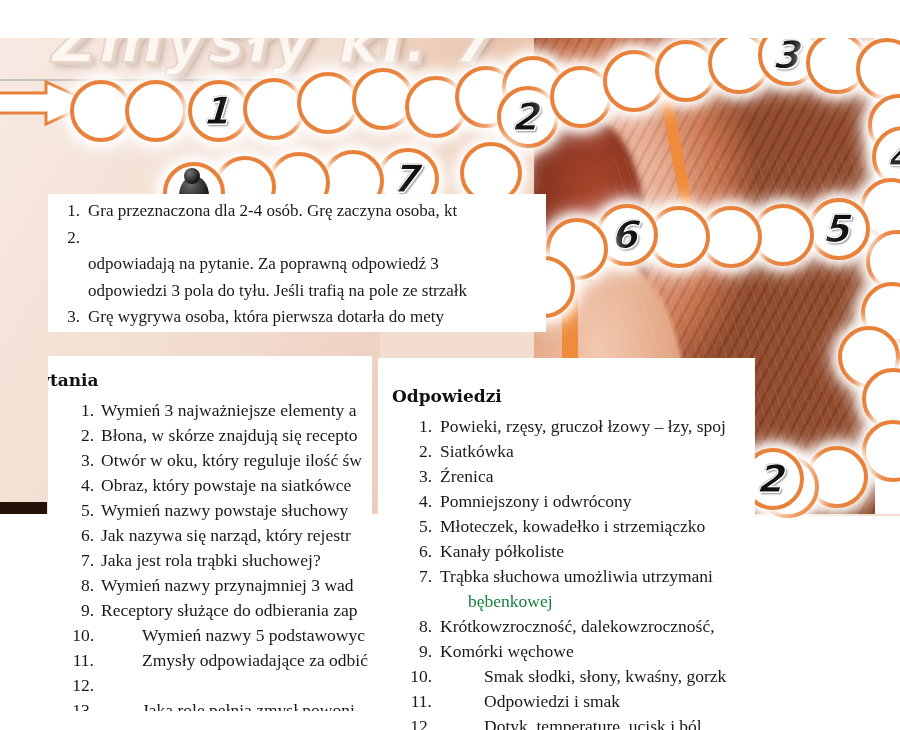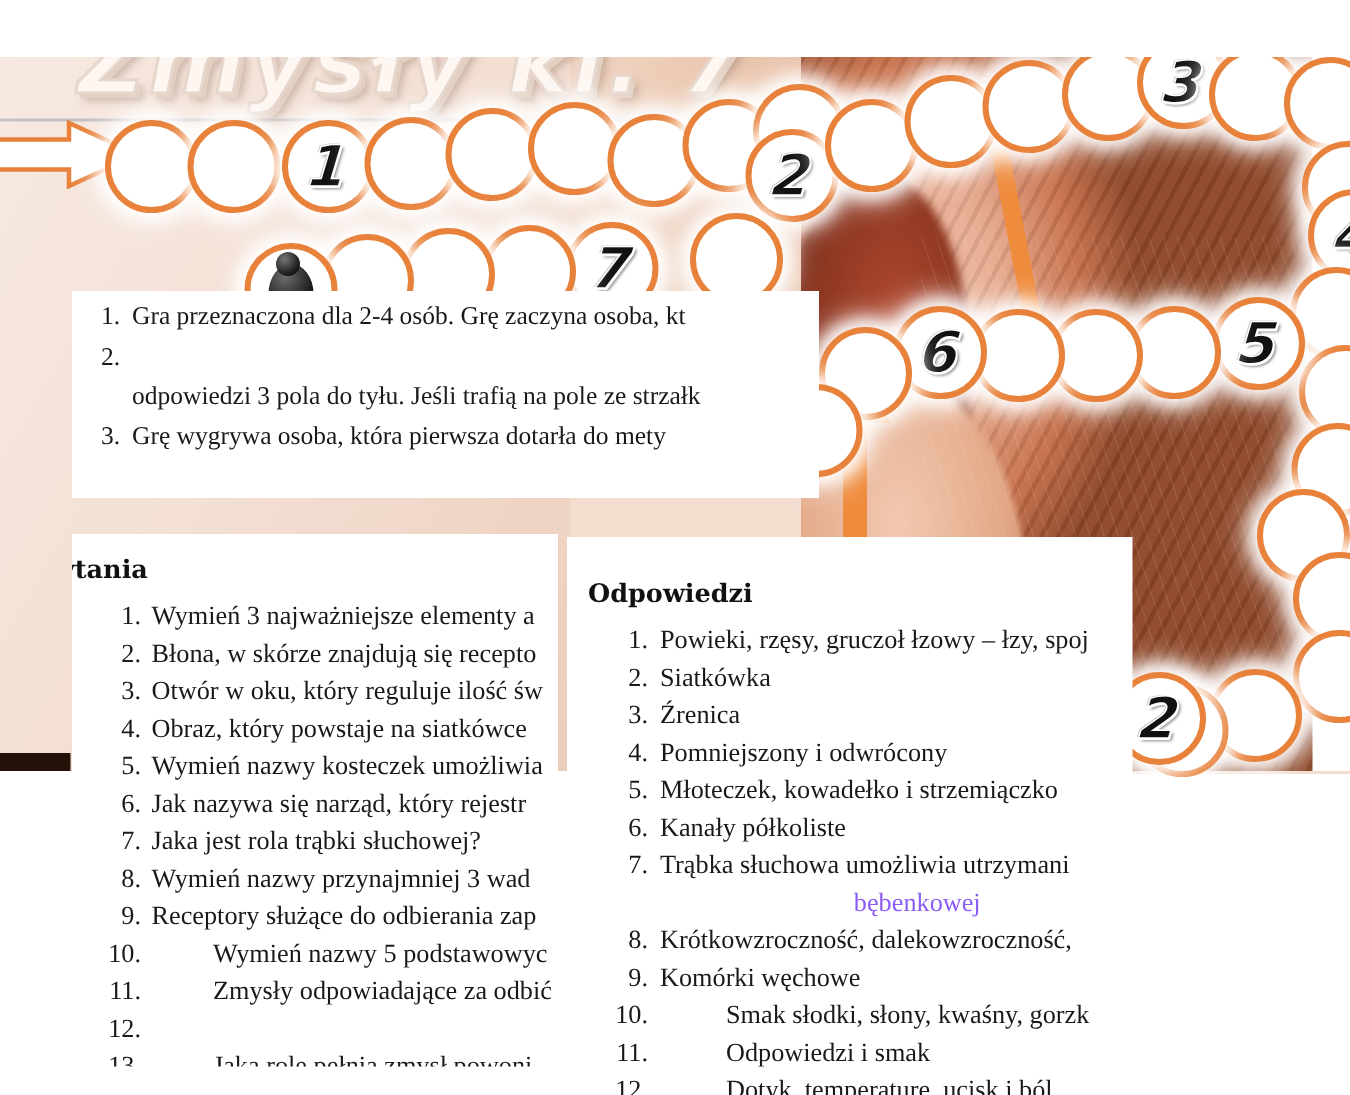--- a/index.html
+++ b/index.html
@@ -126,21 +126,21 @@
 
   
   .questions ol.numlist{margin-left:12px;}
   .questions ol.numlist li .mk{width:34px;margin-right:7px;}
   .questions ol.numlist li.wide .mk{width:34px;margin-right:48px;}
 
   
   .answers ol.numlist{margin-left:26px;}
   .answers ol.numlist li .mk{width:28px;margin-right:8px;}
   .answers ol.numlist li.wide .mk{width:28px;margin-right:52px;}
-  .answers .cont{margin-left:64px;font-size:17.5px;line-height:25px;color:#8b5cf6;text-align:center;}
+  .answers .cont{margin-left:64px;font-size:17.5px;line-height:25px;color:#15803d;}
 
   
   .big-title{
     position:absolute;left:52px;top:-34px;
     font-family:"DejaVu Sans", sans-serif;
     font-weight:700;font-style:italic;
     font-size:62px;letter-spacing:2px;
     color:#fdf6f1;
     -webkit-text-stroke:2px #e6d6cb;
     text-shadow:3px 3px 0 #e2cfc2, 5px 5px 6px rgba(120,90,70,.35);
@@ -253,20 +253,21 @@
 
   <div class="panel rules">
     <ol class="numlist">
       <li>
         <span class="mk">1.</span>
         <span class="tx">Gra przeznaczona dla 2-4 osób. Grę zaczyna osoba, kt</span>
       </li>
       <li>
         <span class="mk">2.</span>
       </li>
+      <div class="cont">odpowiadają  na  pytanie.  Za  poprawną  odpowiedź  3</div>
       <div class="cont">odpowiedzi 3 pola do tyłu. Jeśli trafią na pole ze strzałk</div>
       <li>
         <span class="mk">3.</span>
         <span class="tx">Grę wygrywa osoba, która pierwsza dotarła do mety</span>
       </li>
     </ol>
   </div>
 
   <div class="panel questions">
     <div class="panel-title">ytania</div>
@@ -282,21 +283,21 @@
         <li>
           <span class="mk">3.</span>
           <span class="tx">Otwór w oku, który reguluje ilość św</span>
         </li>
         <li>
           <span class="mk">4.</span>
           <span class="tx">Obraz, który powstaje na siatkówce</span>
         </li>
         <li>
           <span class="mk">5.</span>
-          <span class="tx">Wymień nazwy kosteczek umożliwia</span>
+          <span class="tx">Wymień nazwy powstaje słuchowy</span>
         </li>
         <li>
           <span class="mk">6.</span>
           <span class="tx">Jak nazywa się narząd, który rejestr</span>
         </li>
         <li>
           <span class="mk">7.</span>
           <span class="tx">Jaka jest rola trąbki słuchowej?</span>
         </li>
         <li>

